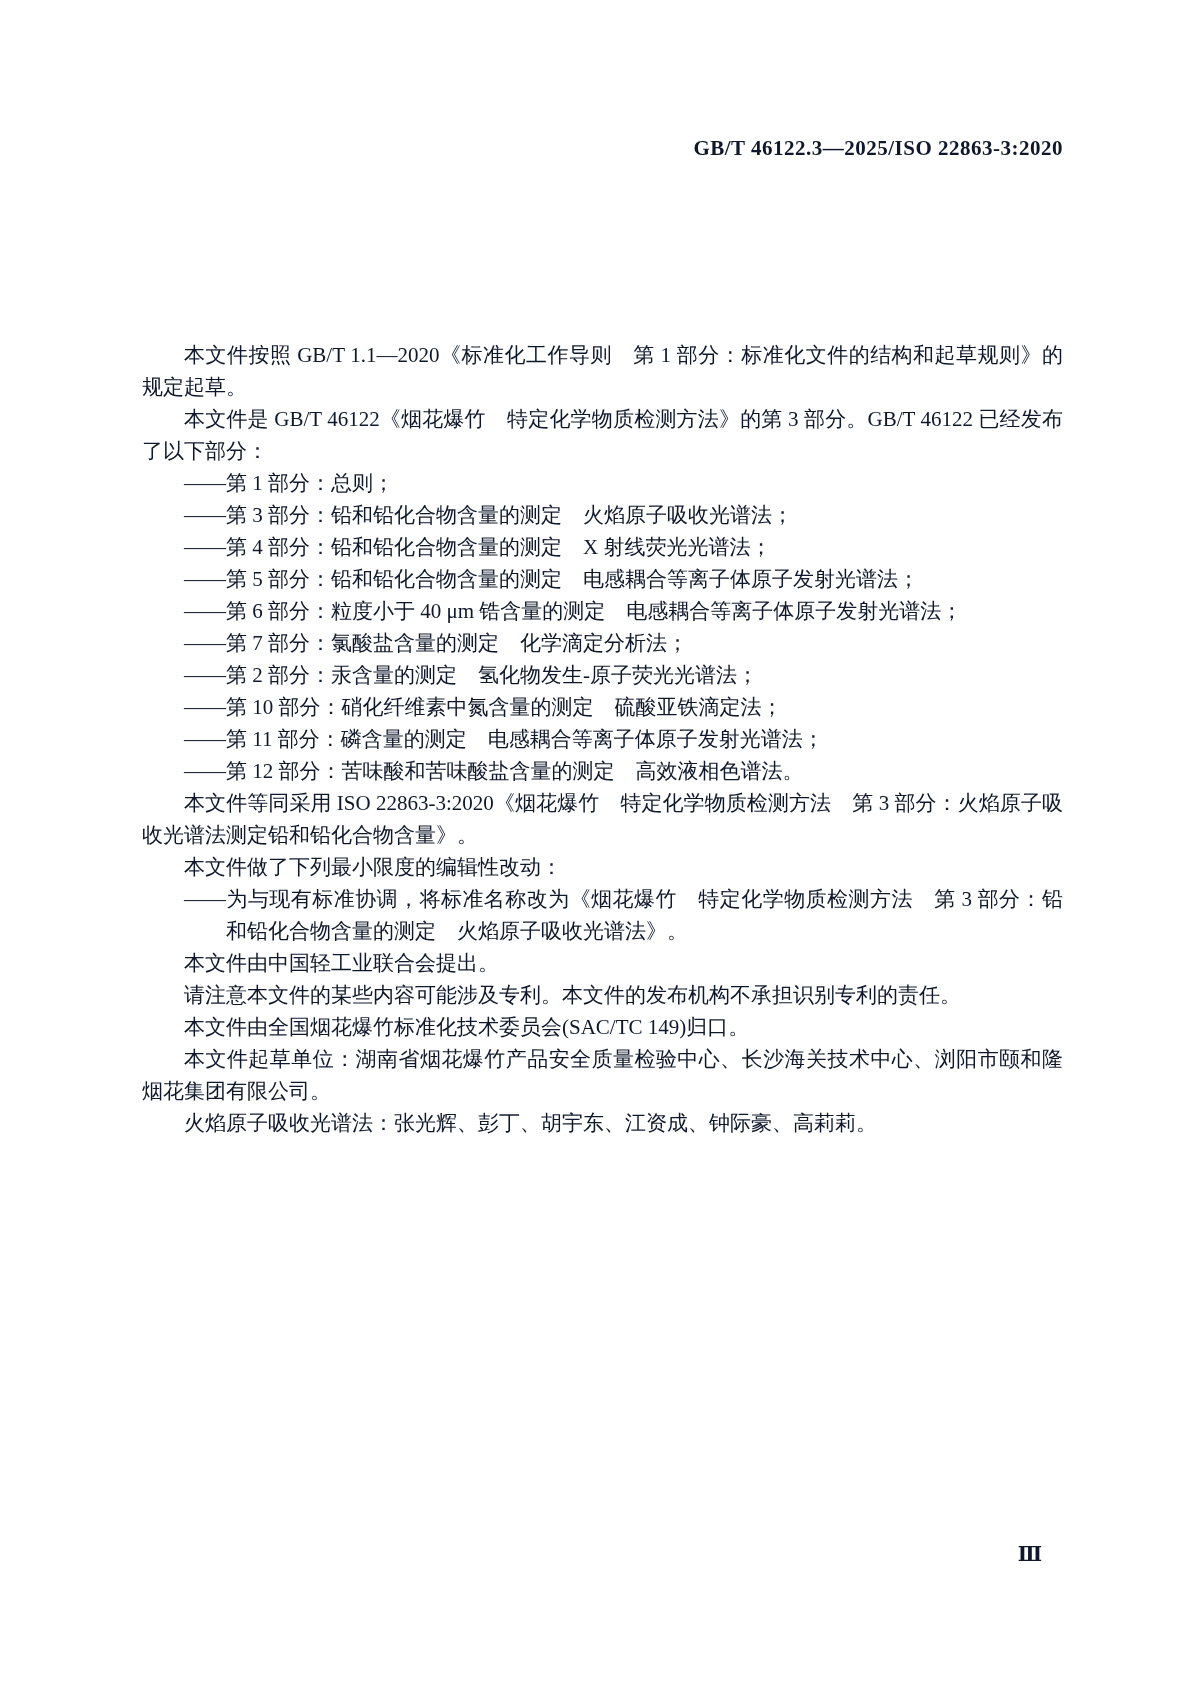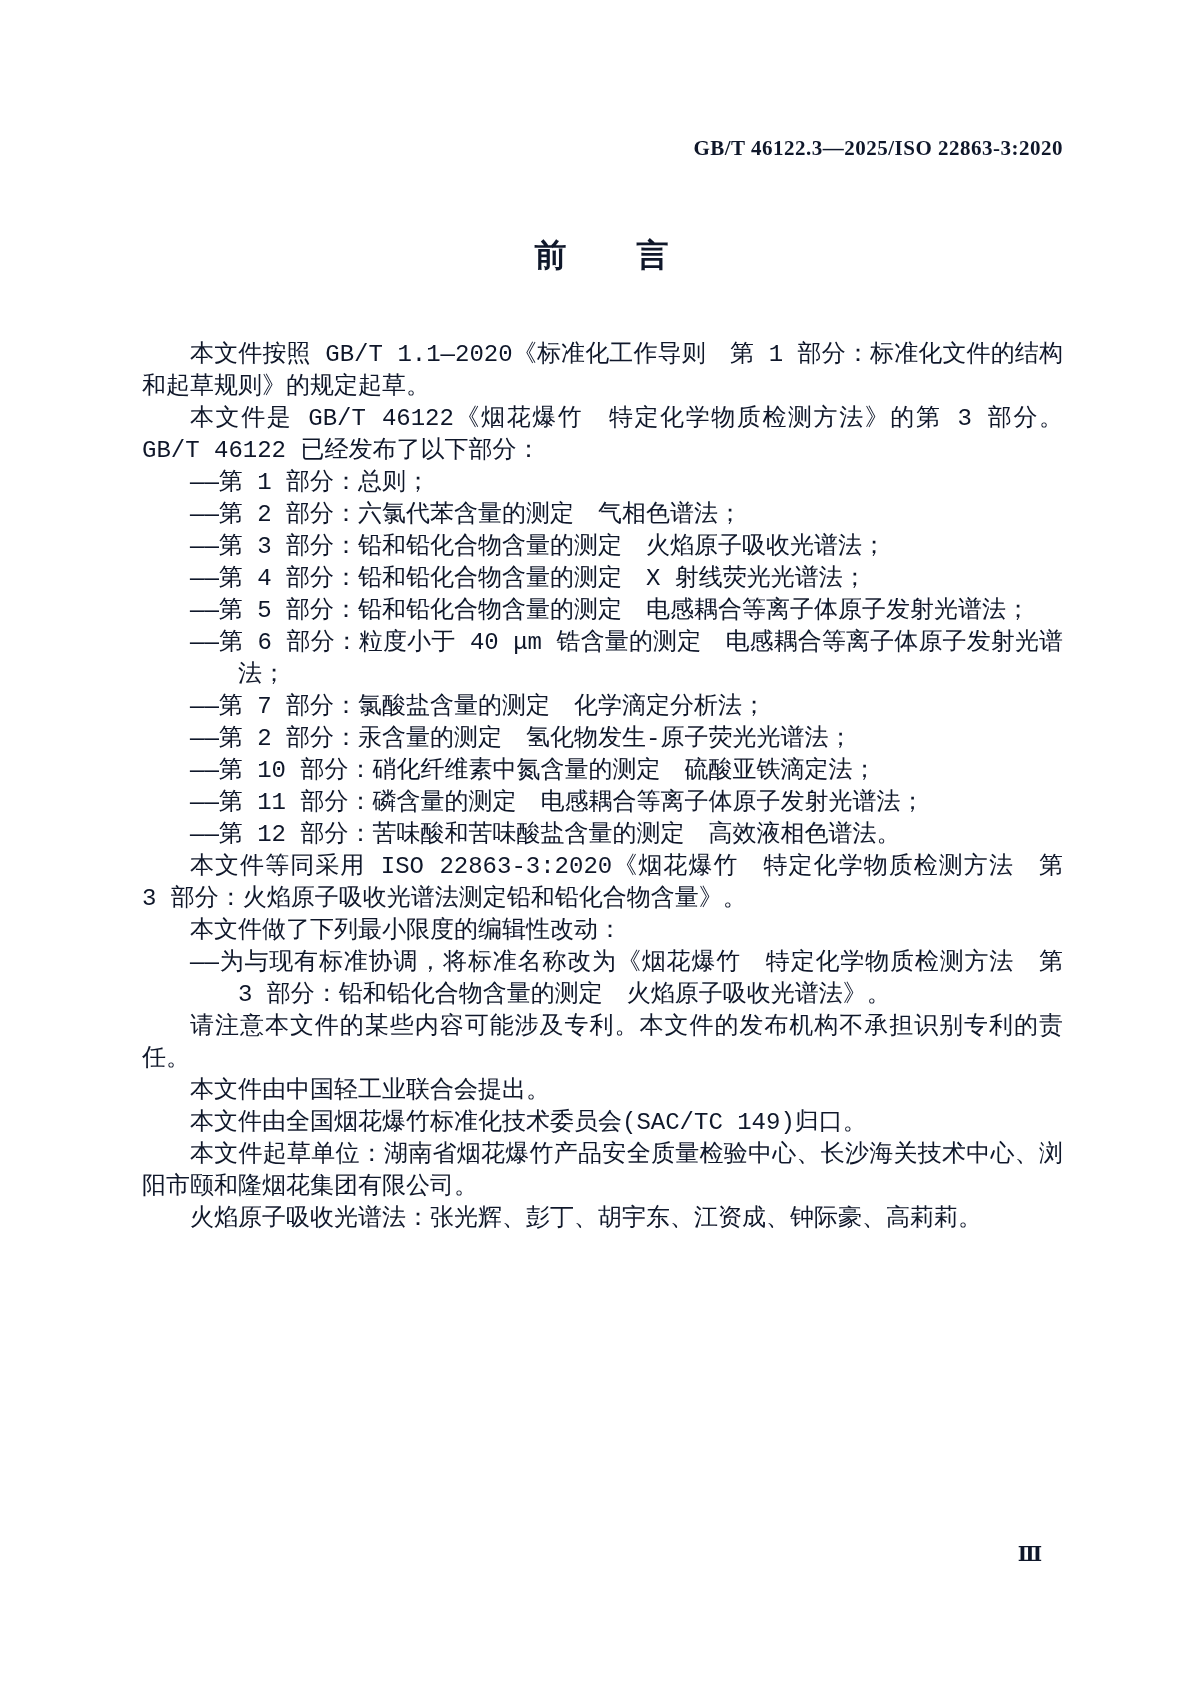--- a/index.html
+++ b/index.html
@@ -33,24 +33,23 @@
     font-size: 32px;
     font-weight: bold;
     font-family: "Liberation Sans", "DejaVu Sans", sans-serif;
     letter-spacing: 2px;
   }
   .doc-body {
     position: absolute;
     top: 339px;
     left: 142px;
     width: 921px;
-    font-size: 24px;
+    font-size: 21px;
     line-height: 32px;
     text-align: justify;
-    font-family: Liberation Mono, monospace;
   }
   .block { margin: 0; padding: 0; }
   .para { text-indent: 2em; }
   .list { padding-left: 4em; text-indent: -2em; }
   .page-number {
     position: absolute;
     top: 1542px;
     left: 142px;
     width: 900px;
     text-align: right;
@@ -58,41 +57,39 @@
     font-weight: bold;
   }
 </style>
 </head>
 <body>
 
 <div class="page">
 
   <div class="doc-header">GB/T 46122.3—2025/ISO 22863-3:2020</div>
 
-  <div class="doc-title">前　　言</div>
 
   <div class="doc-body">
     <div class="block para">本文件按照 GB/T 1.1—2020《标准化工作导则　第 1 部分：标准化文件的结构和起草规则》的规定起草。</div>
     <div class="block para">本文件是 GB/T 46122《烟花爆竹　特定化学物质检测方法》的第 3 部分。GB/T 46122 已经发布了以下部分：</div>
     <div class="block list">——第 1 部分：总则；</div>
-    <div class="block list">——第 2 部分：六氯代苯含量的测定　气相色谱法；</div>
     <div class="block list">——第 3 部分：铅和铅化合物含量的测定　火焰原子吸收光谱法；</div>
     <div class="block list">——第 4 部分：铅和铅化合物含量的测定　X 射线荧光光谱法；</div>
     <div class="block list">——第 5 部分：铅和铅化合物含量的测定　电感耦合等离子体原子发射光谱法；</div>
     <div class="block list">——第 6 部分：粒度小于 40 μm 锆含量的测定　电感耦合等离子体原子发射光谱法；</div>
     <div class="block list">——第 7 部分：氯酸盐含量的测定　化学滴定分析法；</div>
     <div class="block list">——第 2 部分：汞含量的测定　氢化物发生-原子荧光光谱法；</div>
     <div class="block list">——第 10 部分：硝化纤维素中氮含量的测定　硫酸亚铁滴定法；</div>
     <div class="block list">——第 11 部分：磷含量的测定　电感耦合等离子体原子发射光谱法；</div>
     <div class="block list">——第 12 部分：苦味酸和苦味酸盐含量的测定　高效液相色谱法。</div>
     <div class="block para">本文件等同采用 ISO 22863-3:2020《烟花爆竹　特定化学物质检测方法　第 3 部分：火焰原子吸收光谱法测定铅和铅化合物含量》。</div>
     <div class="block para">本文件做了下列最小限度的编辑性改动：</div>
     <div class="block list">——为与现有标准协调，将标准名称改为《烟花爆竹　特定化学物质检测方法　第 3 部分：铅和铅化合物含量的测定　火焰原子吸收光谱法》。</div>
+    <div class="block para">本文件由中国轻工业联合会提出。</div>
     <div class="block para">请注意本文件的某些内容可能涉及专利。本文件的发布机构不承担识别专利的责任。</div>
-    <div class="block para">本文件由中国轻工业联合会提出。</div>
     <div class="block para">本文件由全国烟花爆竹标准化技术委员会(SAC/TC 149)归口。</div>
     <div class="block para">本文件起草单位：湖南省烟花爆竹产品安全质量检验中心、长沙海关技术中心、浏阳市颐和隆烟花集团有限公司。</div>
     <div class="block para">火焰原子吸收光谱法：张光辉、彭丁、胡宇东、江资成、钟际豪、高莉莉。</div>
   </div>
 
   <div class="page-number">Ⅲ</div>
 
 </div>
 
 </body></html>

